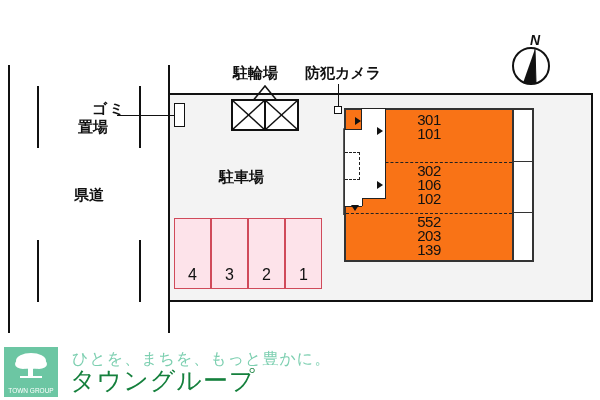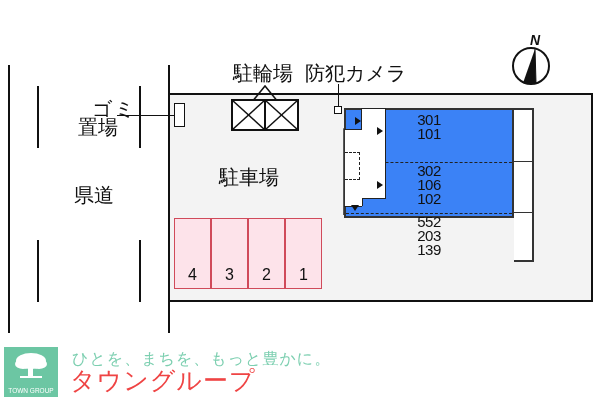--- a/index.html
+++ b/index.html
@@ -3,42 +3,42 @@
 <meta charset="utf-8">
 <style>
   html, body { margin: 0; padding: 0; background: #ffffff; }
   body { width: 600px; height: 400px; position: relative; overflow: hidden;
          font-family: "DejaVu Sans", sans-serif; color: #111; }
   .abs { position: absolute; }
   .vline { position: absolute; width: 2px; background: #111; }
   .hline { position: absolute; height: 2px; background: #111; }
   .lot { position: absolute; left: 168px; top: 93px; width: 421px; height: 205px;
          background: #f3f3f3; border: 2px solid #111; }
-  .label { position: absolute; font-size: 20px; line-height: 18px; white-space: nowrap; }
-  .building { position: absolute; left: 344px; top: 108px; width: 170px; height: 110px;
-              background: #3b82f6; border: 2px solid #333; box-sizing: border-box; }
+  .label { position: absolute; font-size: 15px; line-height: 18px; white-space: nowrap; font-weight: bold; }
+  .building { position: absolute; left: 344px; top: 108px; width: 170px; height: 154px;
+              background: #f97316; border: 2px solid #333; box-sizing: border-box; }
   .balcony { position: absolute; left: 514px; top: 108px; width: 20px; height: 154px;
              background: #fff; border: 2px solid #333; border-left: 0; box-sizing: border-box; }
   .balcony .sep { position: absolute; left: 0; right: 0; height: 1px; background: #333; }
   .unit { position: absolute; left: 0; right: 0; text-align: center; font-size: 15px; line-height: 14px;
           font-family: "Liberation Sans", sans-serif; letter-spacing: -0.5px; }
   .dash { position: absolute; left: 0; right: 0; height: 0; border-top: 1.5px dashed #222; }
   .stall { position: absolute; top: 218px; width: 37px; height: 71px; background: #fde3ea;
            border: 1.5px solid #d04a5a; box-sizing: border-box; }
   .stall span { position: absolute; bottom: 4px; left: 0; right: 0; text-align: center; font-size: 16px;
                 font-family: "Liberation Sans", sans-serif; }
   .tri-r { width: 0; height: 0; border-top: 4px solid transparent; border-bottom: 4px solid transparent;
            border-left: 6px solid #111; position: absolute; }
   .tri-d { width: 0; height: 0; border-left: 4px solid transparent; border-right: 4px solid transparent;
            border-top: 6px solid #111; position: absolute; }
   .logo-box { position: absolute; left: 4px; top: 347px; width: 54px; height: 50px; background: #6cc6a3; }
   .logo-box .tagline { position: absolute; bottom: 3px; left: 0; right: 0; text-align: center;
                        color: #fff; font-size: 6.5px; font-family: "Liberation Sans", sans-serif; }
   .brand-sub { position: absolute; left: 72px; top: 349px; color: #7ccfb0; font-size: 16px; letter-spacing: 1px; }
-  .brand-name { position: absolute; left: 70px; top: 364px; color: #ef4444; font-size: 25px; letter-spacing: 1px; }
+  .brand-name { position: absolute; left: 70px; top: 364px; color: #15803d; font-size: 25px; letter-spacing: 1px; }
 </style>
 </head>
 <body>
 
 <div class="vline" style="left:8px; top:65px; height:268px;"></div>
 <div class="vline" style="left:37px; top:86px; height:62px;"></div>
 <div class="vline" style="left:37px; top:240px; height:62px;"></div>
 <div class="vline" style="left:139px; top:86px; height:62px;"></div>
 <div class="vline" style="left:139px; top:240px; height:62px;"></div>
 <div class="vline" style="left:168px; top:65px; height:268px;"></div>

